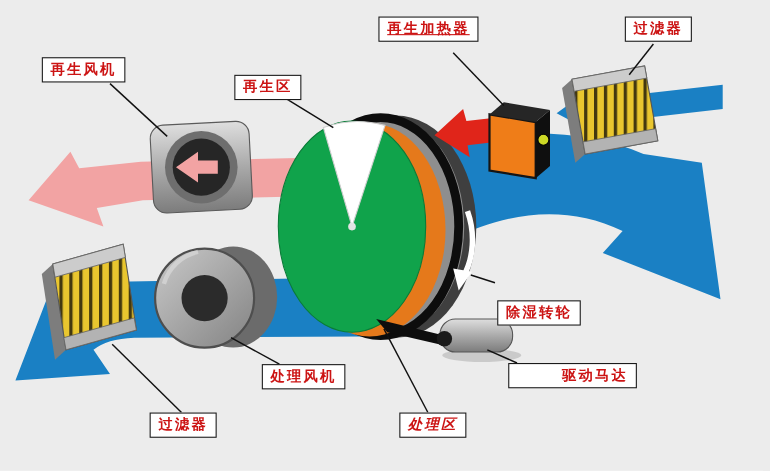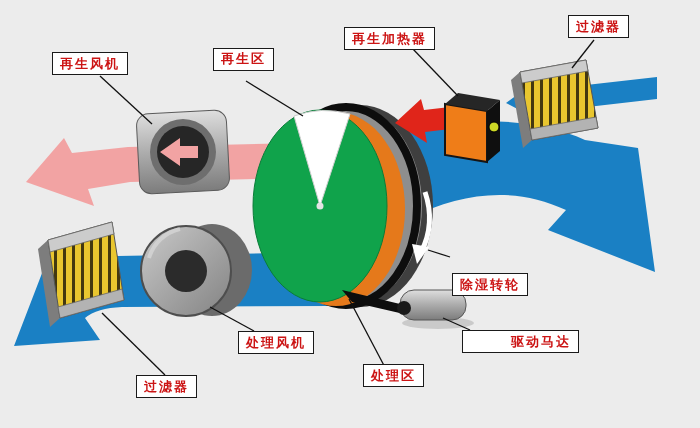--- a/index.html
+++ b/index.html
@@ -17,28 +17,28 @@
     border:1px solid #1a1a1a;
     color:#cc1414;
     font-size:13px;
     font-weight:bold;
     line-height:1;
     padding:4px 7px;
     letter-spacing:2px;
     white-space:nowrap;
     z-index:5;
   }
-  .l-regen-fan     { left:52px;  top:52px; }
-  .l-regen-zone    { left:213px; top:48px;font-family:Liberation Mono, monospace; }
-  .l-regen-heater  { left:344px; top:27px; }
+  .l-regen-fan     { left:38px;  top:52px; }
+  .l-regen-zone    { left:213px; top:68px; }
+  .l-regen-heater  { left:344px; top:15px;text-decoration:underline; }
   .l-filter-top    { left:568px; top:15px; }
   .l-wheel         { left:452px; top:245px;margin-top:28px; }
   .l-drive-motor   { left:462px; top:330px;padding-left:48px; }
   .l-process-fan   { left:218px; top:331px;margin-left:20px; }
-  .l-process-zone  { left:363px; top:364px; }
+  .l-process-zone  { left:363px; top:375px;font-style:italic; }
   .l-filter-bottom { left:136px; top:375px; }
 </style>
 </head>
 <body>
 
 <div class="stage">
 
   <svg width="700" height="428" viewBox="0 0 700 428">
     <defs>
       <linearGradient id="gGray" x1="0" y1="0" x2="0" y2="1">

